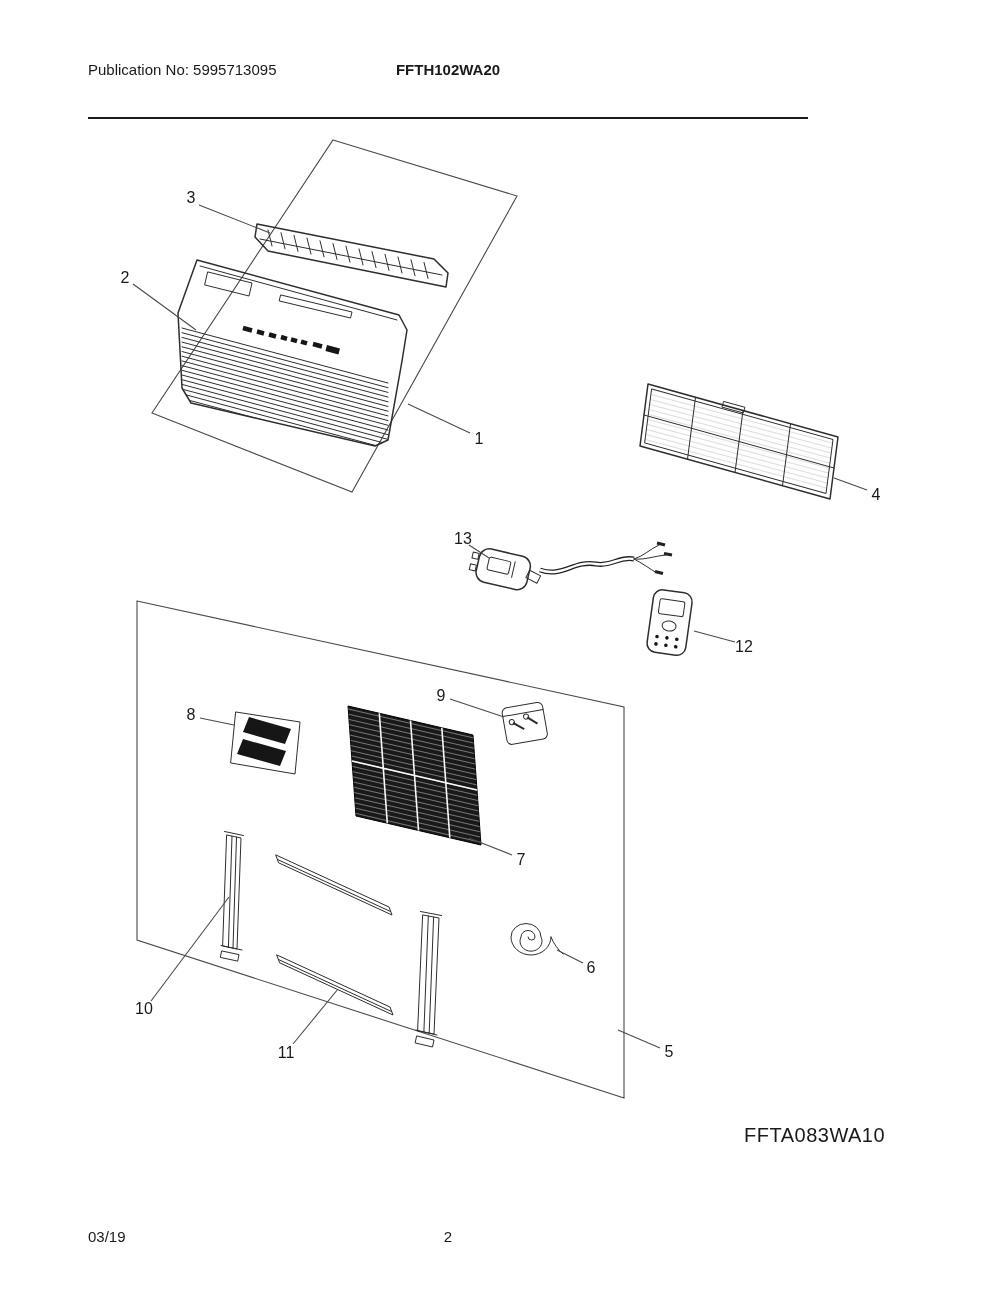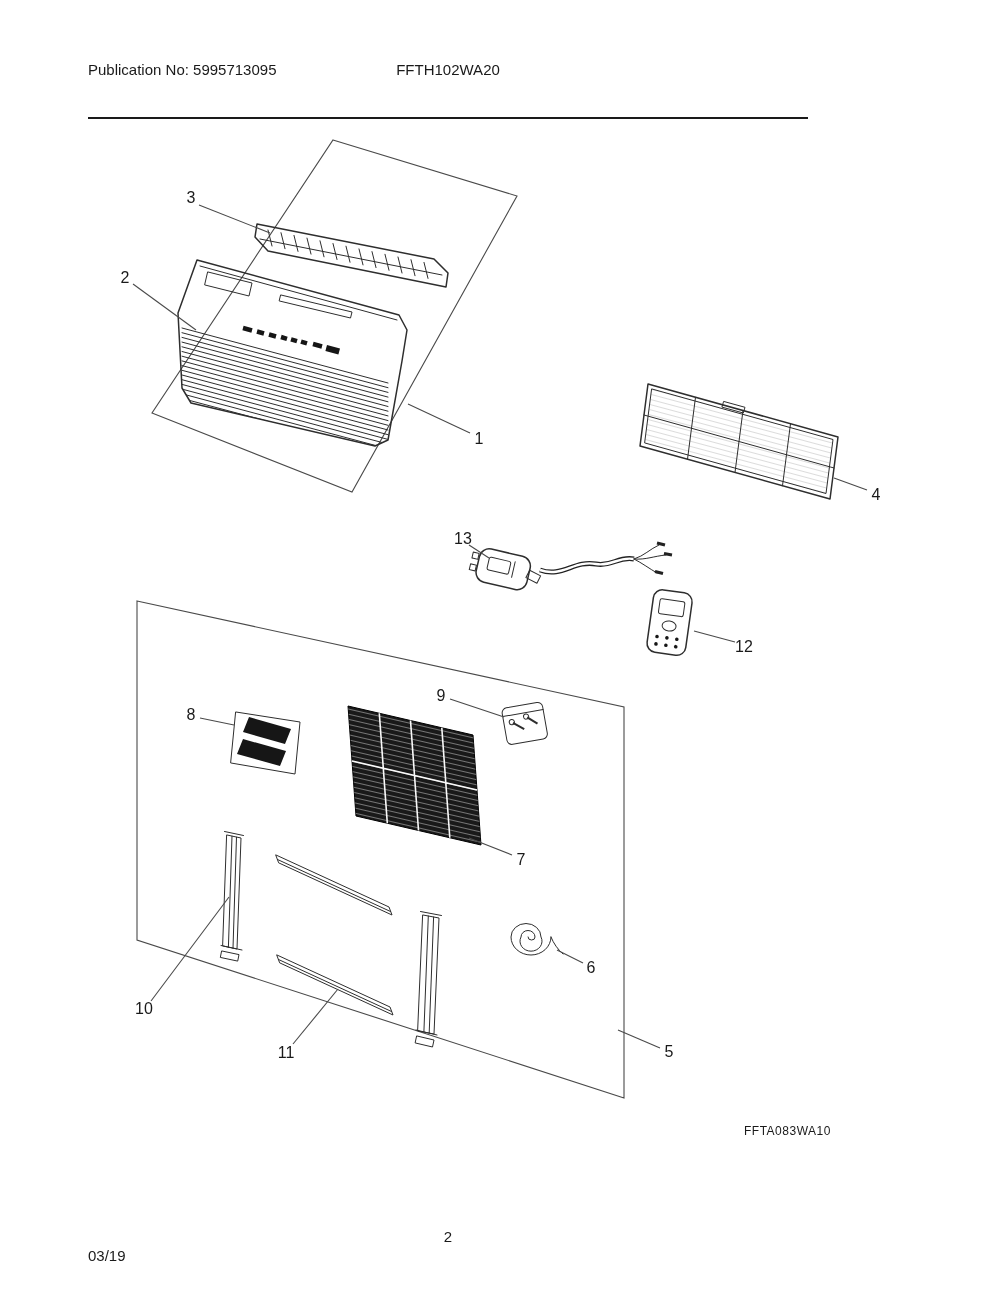--- a/index.html
+++ b/index.html
@@ -1,25 +1,25 @@
 <!DOCTYPE html>
 <html><head>
 <meta charset="utf-8">
 <style>
   html,body{margin:0;padding:0;background:#ffffff;}
   .page{position:relative;width:896px;height:1294px;background:#fff;
         font-family:"Liberation Sans",sans-serif;color:#1a1a1a;overflow:hidden;}
   .pub-no{position:absolute;left:88px;top:61px;font-size:15px;}
-  .model-no{position:absolute;left:0;right:0;top:61px;text-align:center;font-size:15px;}
+  .model-no{position:absolute;left:0;right:0;top:61px;text-align:center;font-size:15px;font-weight:bold;}
   .doc-title{position:absolute;left:0;right:0;top:92px;margin:0;text-align:center;
              font-size:17px;font-weight:700;letter-spacing:.3px;}
   .title-rule{position:absolute;left:88px;right:88px;top:117px;height:2px;background:#1a1a1a;}
   .diagram-svg{position:absolute;left:0;top:0;width:1000px;height:1294px;}
-  .submodel{position:absolute;left:744px;top:1124px;font-size:12px;letter-spacing:.5px;}
-  .footer-date{position:absolute;left:88px;top:1228px;font-size:15px;margin-top:19px;}
+  .submodel{position:absolute;left:744px;top:1124px;font-size:20px;letter-spacing:.5px;}
+  .footer-date{position:absolute;left:88px;top:1228px;font-size:15px;}
   .footer-page{position:absolute;left:0;right:0;top:1228px;text-align:center;font-size:15px;}
 
   .box{fill:none;stroke:#4a4a4a;stroke-width:1.1;}
   .art{fill:none;stroke:#2e2e2e;stroke-width:1.5;stroke-linejoin:round;stroke-linecap:round;}
   .art-thin{fill:none;stroke:#2e2e2e;stroke-width:1;stroke-linejoin:round;stroke-linecap:round;}
   .ink{fill:#161616;stroke:none;}
   .leader{stroke:#4a4a4a;stroke-width:1.1;fill:none;}
   .callout{font-family:"Liberation Sans",sans-serif;font-size:16px;fill:#1a1a1a;}
 </style>
 </head>

